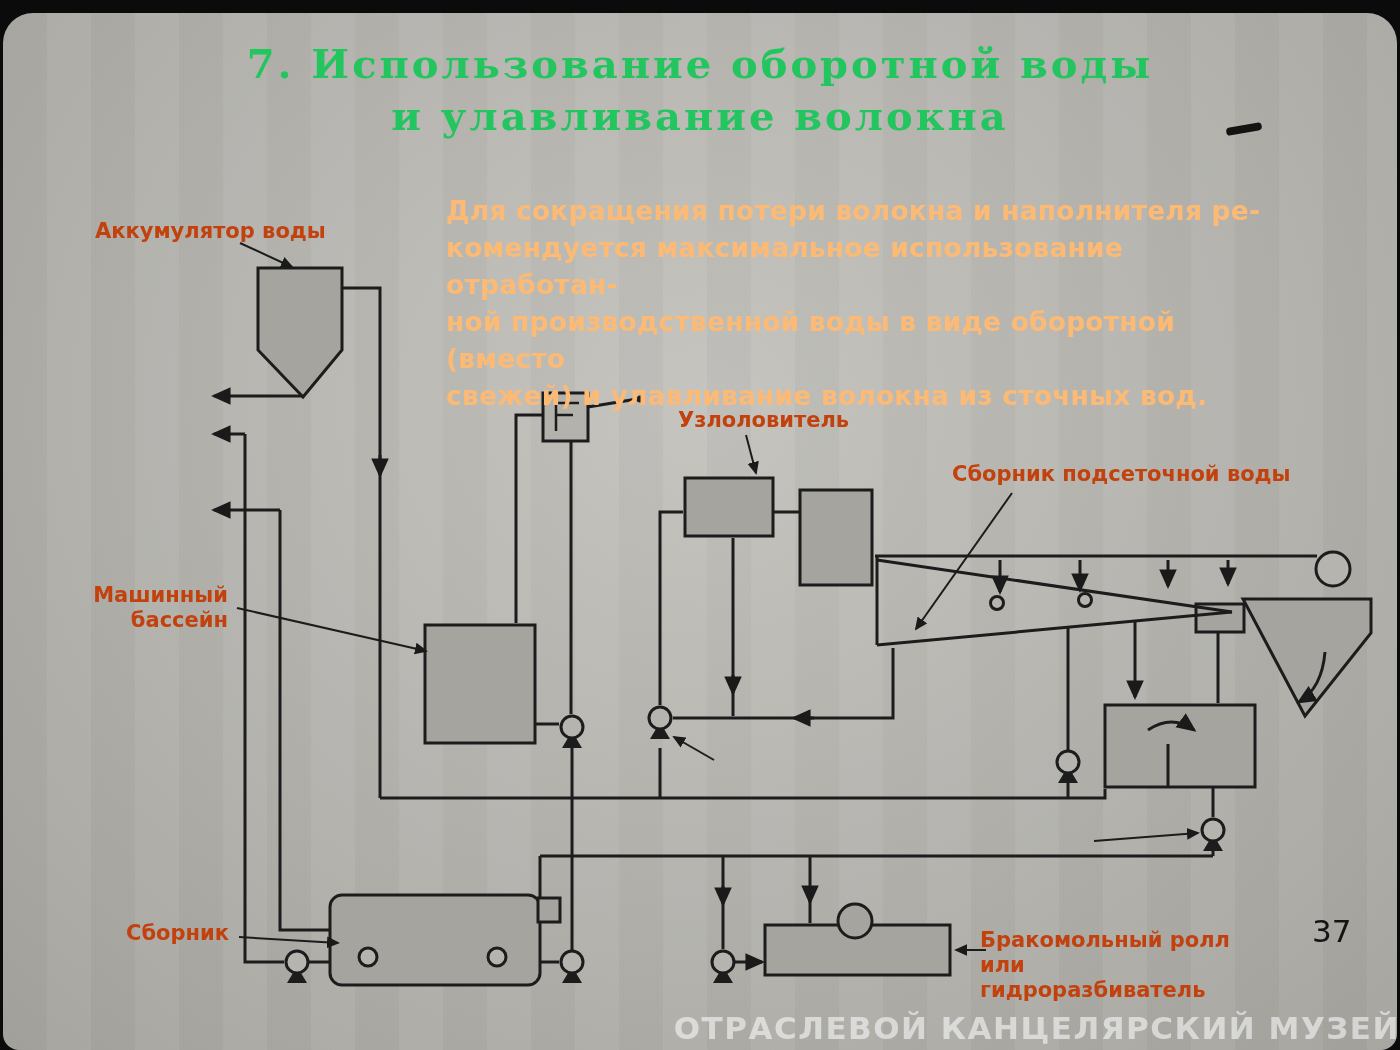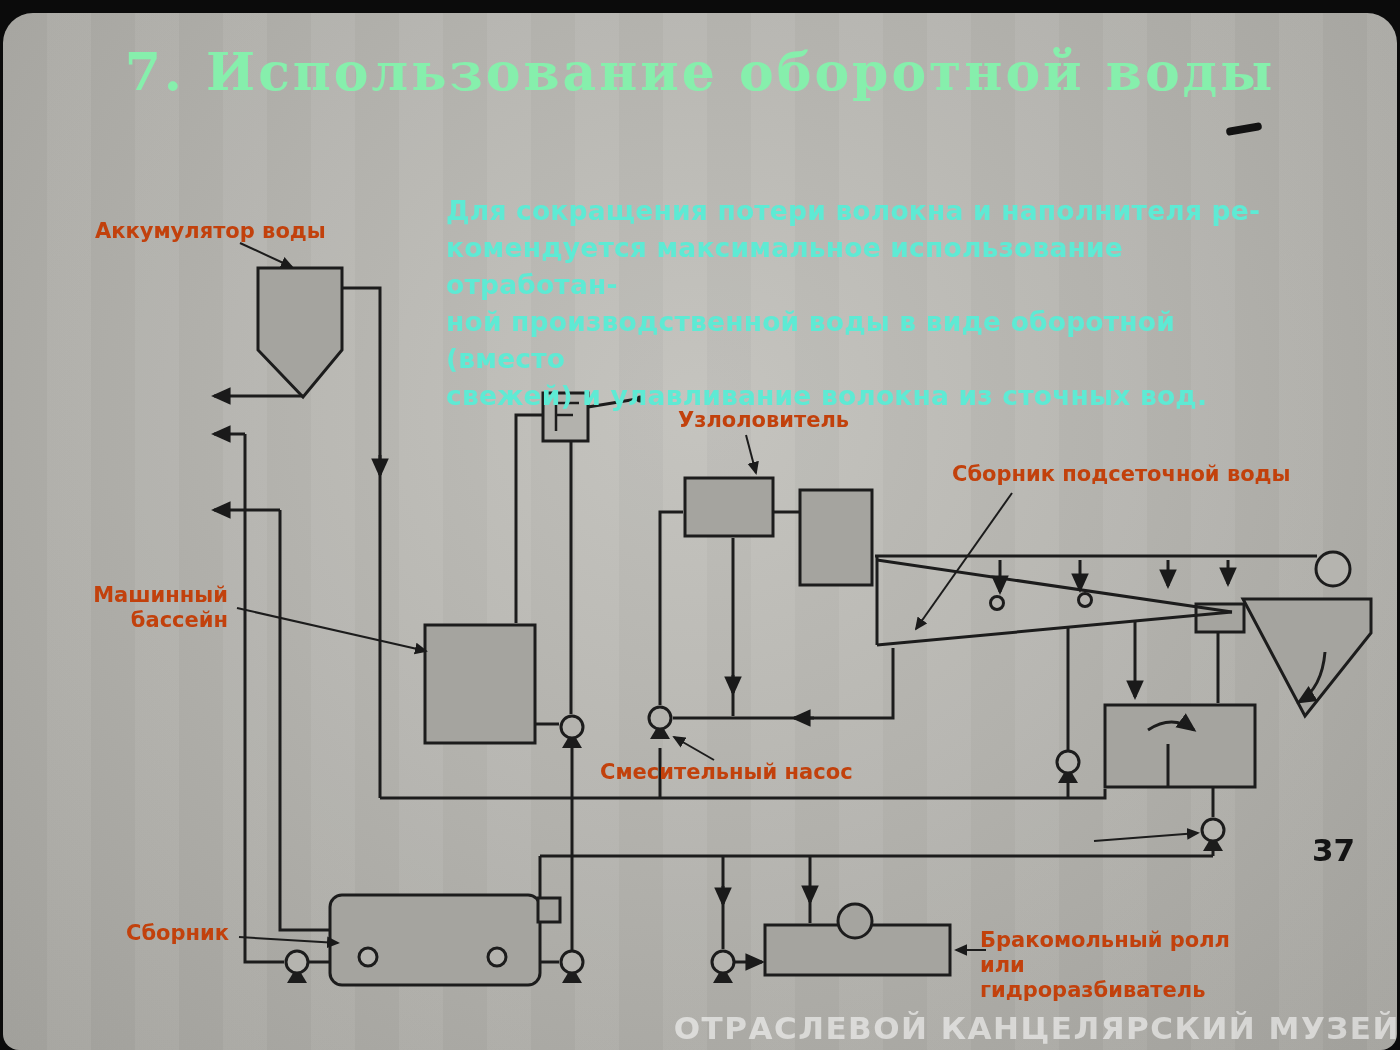--- a/index.html
+++ b/index.html
@@ -4,28 +4,28 @@
 <style>
   html,body{margin:0;padding:0;background:#0b0b0b;}
   .stage{position:relative;width:1400px;height:1050px;overflow:hidden;background:#0b0b0b;
          font-family:"DejaVu Sans",sans-serif;}
   .card{position:absolute;left:3px;right:3px;top:13px;bottom:0;
         border-radius:30px 30px 16px 16px;
         background:
           repeating-linear-gradient(90deg, rgba(0,0,0,0.025) 0 44px, rgba(255,255,255,0.02) 44px 88px),
           radial-gradient(ellipse at 50% 38%, #c4c3be 0%, #b6b5b0 48%, #a5a49f 100%);}
   .title{position:absolute;left:0;right:0;top:38px;text-align:center;
-         font-family:"DejaVu Serif",serif;font-weight:700;color:#86efac;
-         font-size:52px;letter-spacing:3px;line-height:1.3;}
+         font-family:"DejaVu Serif",serif;font-weight:700;color:#22c55e;
+         font-size:40px;letter-spacing:3px;line-height:1.3;}
   .para{position:absolute;left:446px;top:192px;width:845px;
-        font-size:26.5px;font-weight:700;line-height:37px;color:#5eead4;
+        font-size:26.5px;font-weight:700;line-height:37px;color:#fdba74;
         white-space:pre-line;letter-spacing:0.2px;}
   .lbl{position:absolute;font-weight:700;font-size:21px;color:#c2410c;
        white-space:pre-line;line-height:1.2;}
-  .pagenum{position:absolute;left:1312px;top:832px;font-size:31px;font-weight:700;color:#141414;}
+  .pagenum{position:absolute;left:1312px;top:913px;font-size:31px;font-weight:400;color:#141414;}
   .watermark{position:absolute;left:0;right:0;bottom:4px;text-align:right;
              font-size:31px;font-weight:600;color:rgba(255,255,255,0.55);letter-spacing:1.5px;}
   .inkmark{position:absolute;left:1226px;top:125px;width:36px;height:8px;background:#131313;
            border-radius:4px;transform:rotate(-10deg);}
   svg.diagram{position:absolute;left:0;top:0;}
 </style>
 </head>
 <body>
 
 <div class="stage">
@@ -150,33 +150,33 @@
       <path d="M1012,493 L916,629" marker-end="url(#arr)"></path>
       <path d="M714,760 L674,737" marker-end="url(#arr)"></path>
       <path d="M1094,841 L1198,833" marker-end="url(#arr)"></path>
       <path d="M239,937 L338,943" marker-end="url(#arr)"></path>
       <path d="M986,950 L956,950" marker-end="url(#arr)"></path>
     </g>
   </svg>
 
   <div class="title">
     <div>7. Использование оборотной воды</div>
+    <div>и улавливание волокна</div>
   </div>
   <div class="inkmark"></div>
 
   <div class="para">Для сокращения потери волокна и наполнителя ре-
 комендуется максимальное использование отработан-
 ной производственной воды в виде оборотной (вместо
 свежей) и улавливание волокна из сточных вод.</div>
 
   <div class="lbl" style="left:95px;top:219px;">Аккумулятор воды</div>
   <div class="lbl" style="left:678px;top:408px;">Узлоловитель</div>
   <div class="lbl" style="left:952px;top:462px;">Сборник подсеточной воды</div>
   <div class="lbl" style="left:88px;top:583px;width:140px;text-align:right;">Машинный
 бассейн</div>
-  <div class="lbl" style="left:600px;top:760px;">Смесительный насос</div>
   <div class="lbl" style="left:126px;top:921px;">Сборник</div>
   <div class="lbl" style="left:980px;top:928px;width:275px;text-align:left;">Бракомольный ролл
 или гидроразбиватель</div>
 
   <div class="pagenum">37</div>
   <div class="watermark">ОТРАСЛЕВОЙ КАНЦЕЛЯРСКИЙ МУЗЕЙ</div>
 </div>
 
 </body></html>

